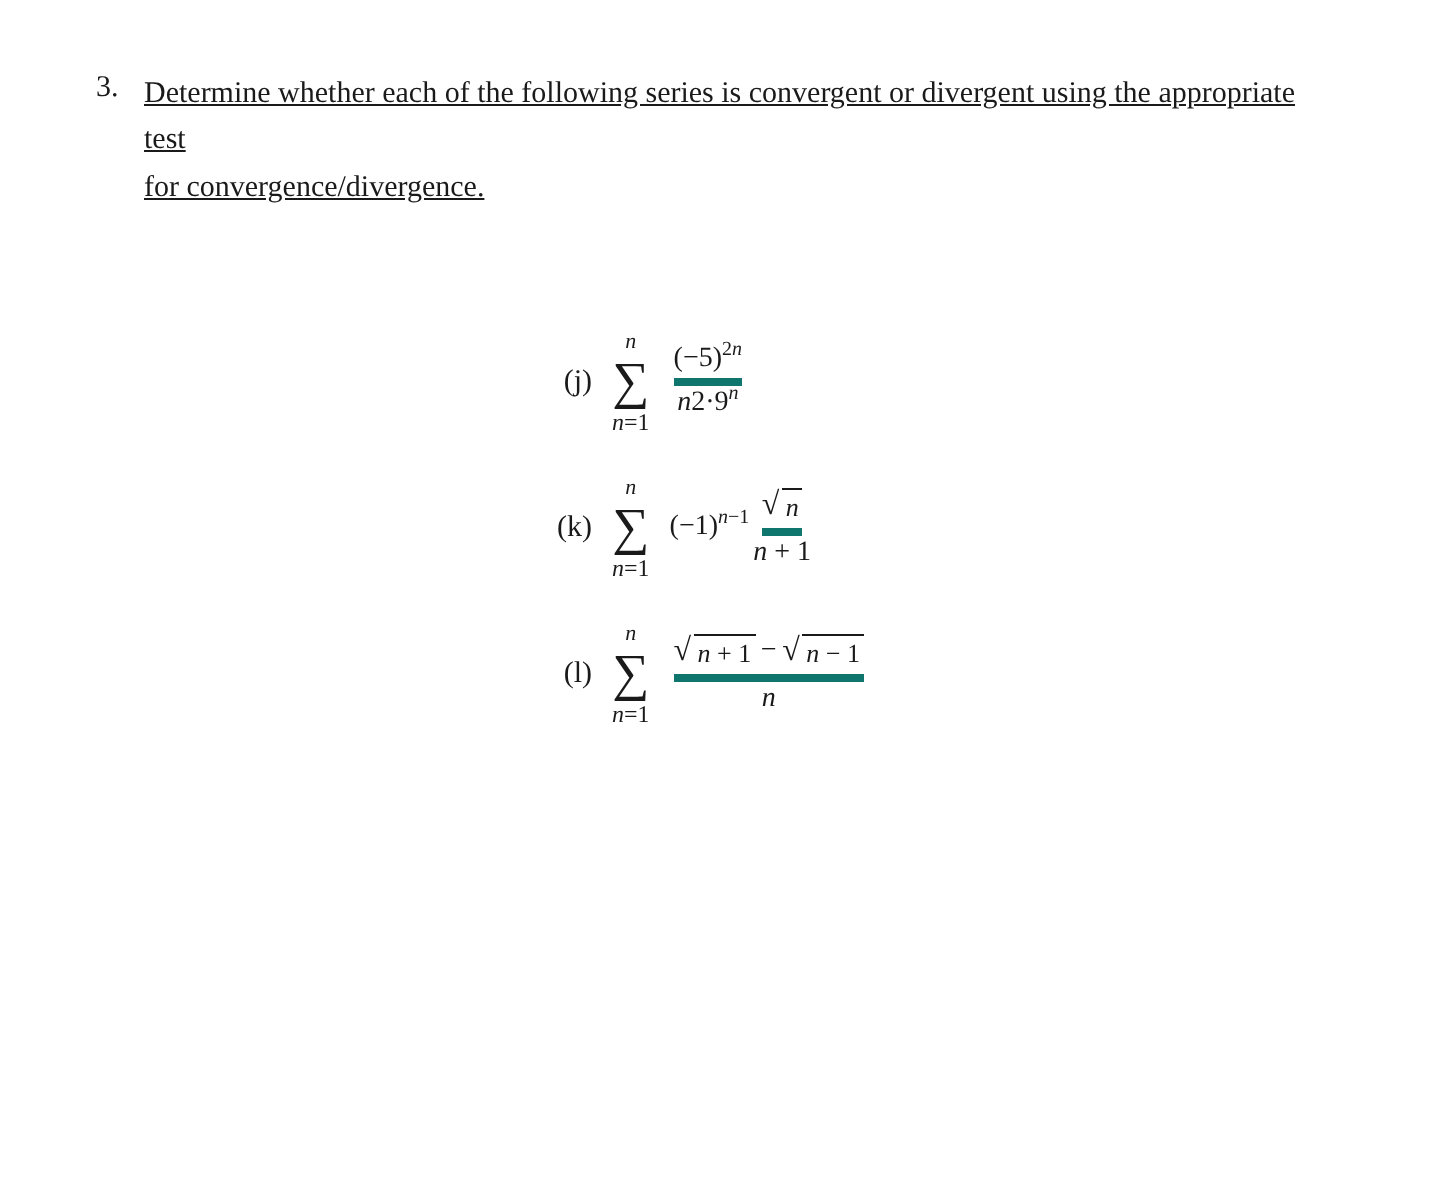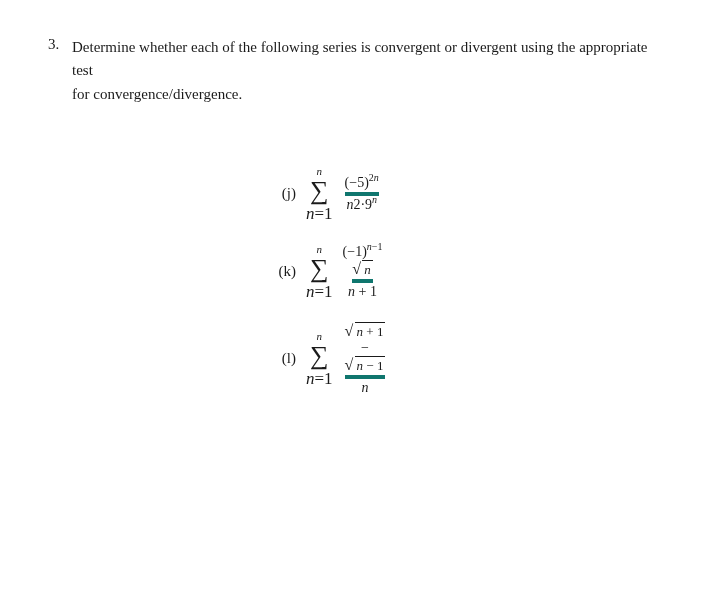--- a/index.html
+++ b/index.html
@@ -32,20 +32,21 @@
     }
 
     .problem-number {
       min-width: 24px;
       font-size: 15px;
     }
 
     .problem-text {
       font-size: 15px;
       line-height: 1.55;
+      text-decoration: underline;
     }
 
     .series-container {
       display: flex;
       flex-direction: column;
       align-items: flex-start;
       margin-top: 60px;
       margin-left: 220px;
       gap: 22px;
     }
@@ -79,21 +80,21 @@
       margin-bottom: 1px;
     }
 
     .sigma-sym {
       font-size: 26px;
       line-height: 1;
       font-family: "Times New Roman", serif;
     }
 
     .sigma-bottom {
-      font-size: 17px;
+      font-size: 12px;
       line-height: 1;
       margin-top: 1px;
     }
 
     
     .frac {
       display: inline-flex;
       flex-direction: column;
       align-items: center;
       vertical-align: middle;
@@ -117,21 +118,20 @@
     sup {
       font-size: 10px;
       vertical-align: super;
       line-height: 0;
     }
 
     .math-expr {
       display: inline-flex;
       align-items: center;
       font-size: 14px;
-      flex-direction: column;
     }
 
     
     .sqrt {
       display: inline-flex;
       align-items: center;
       position: relative;
       padding-left: 10px;
     }
 

